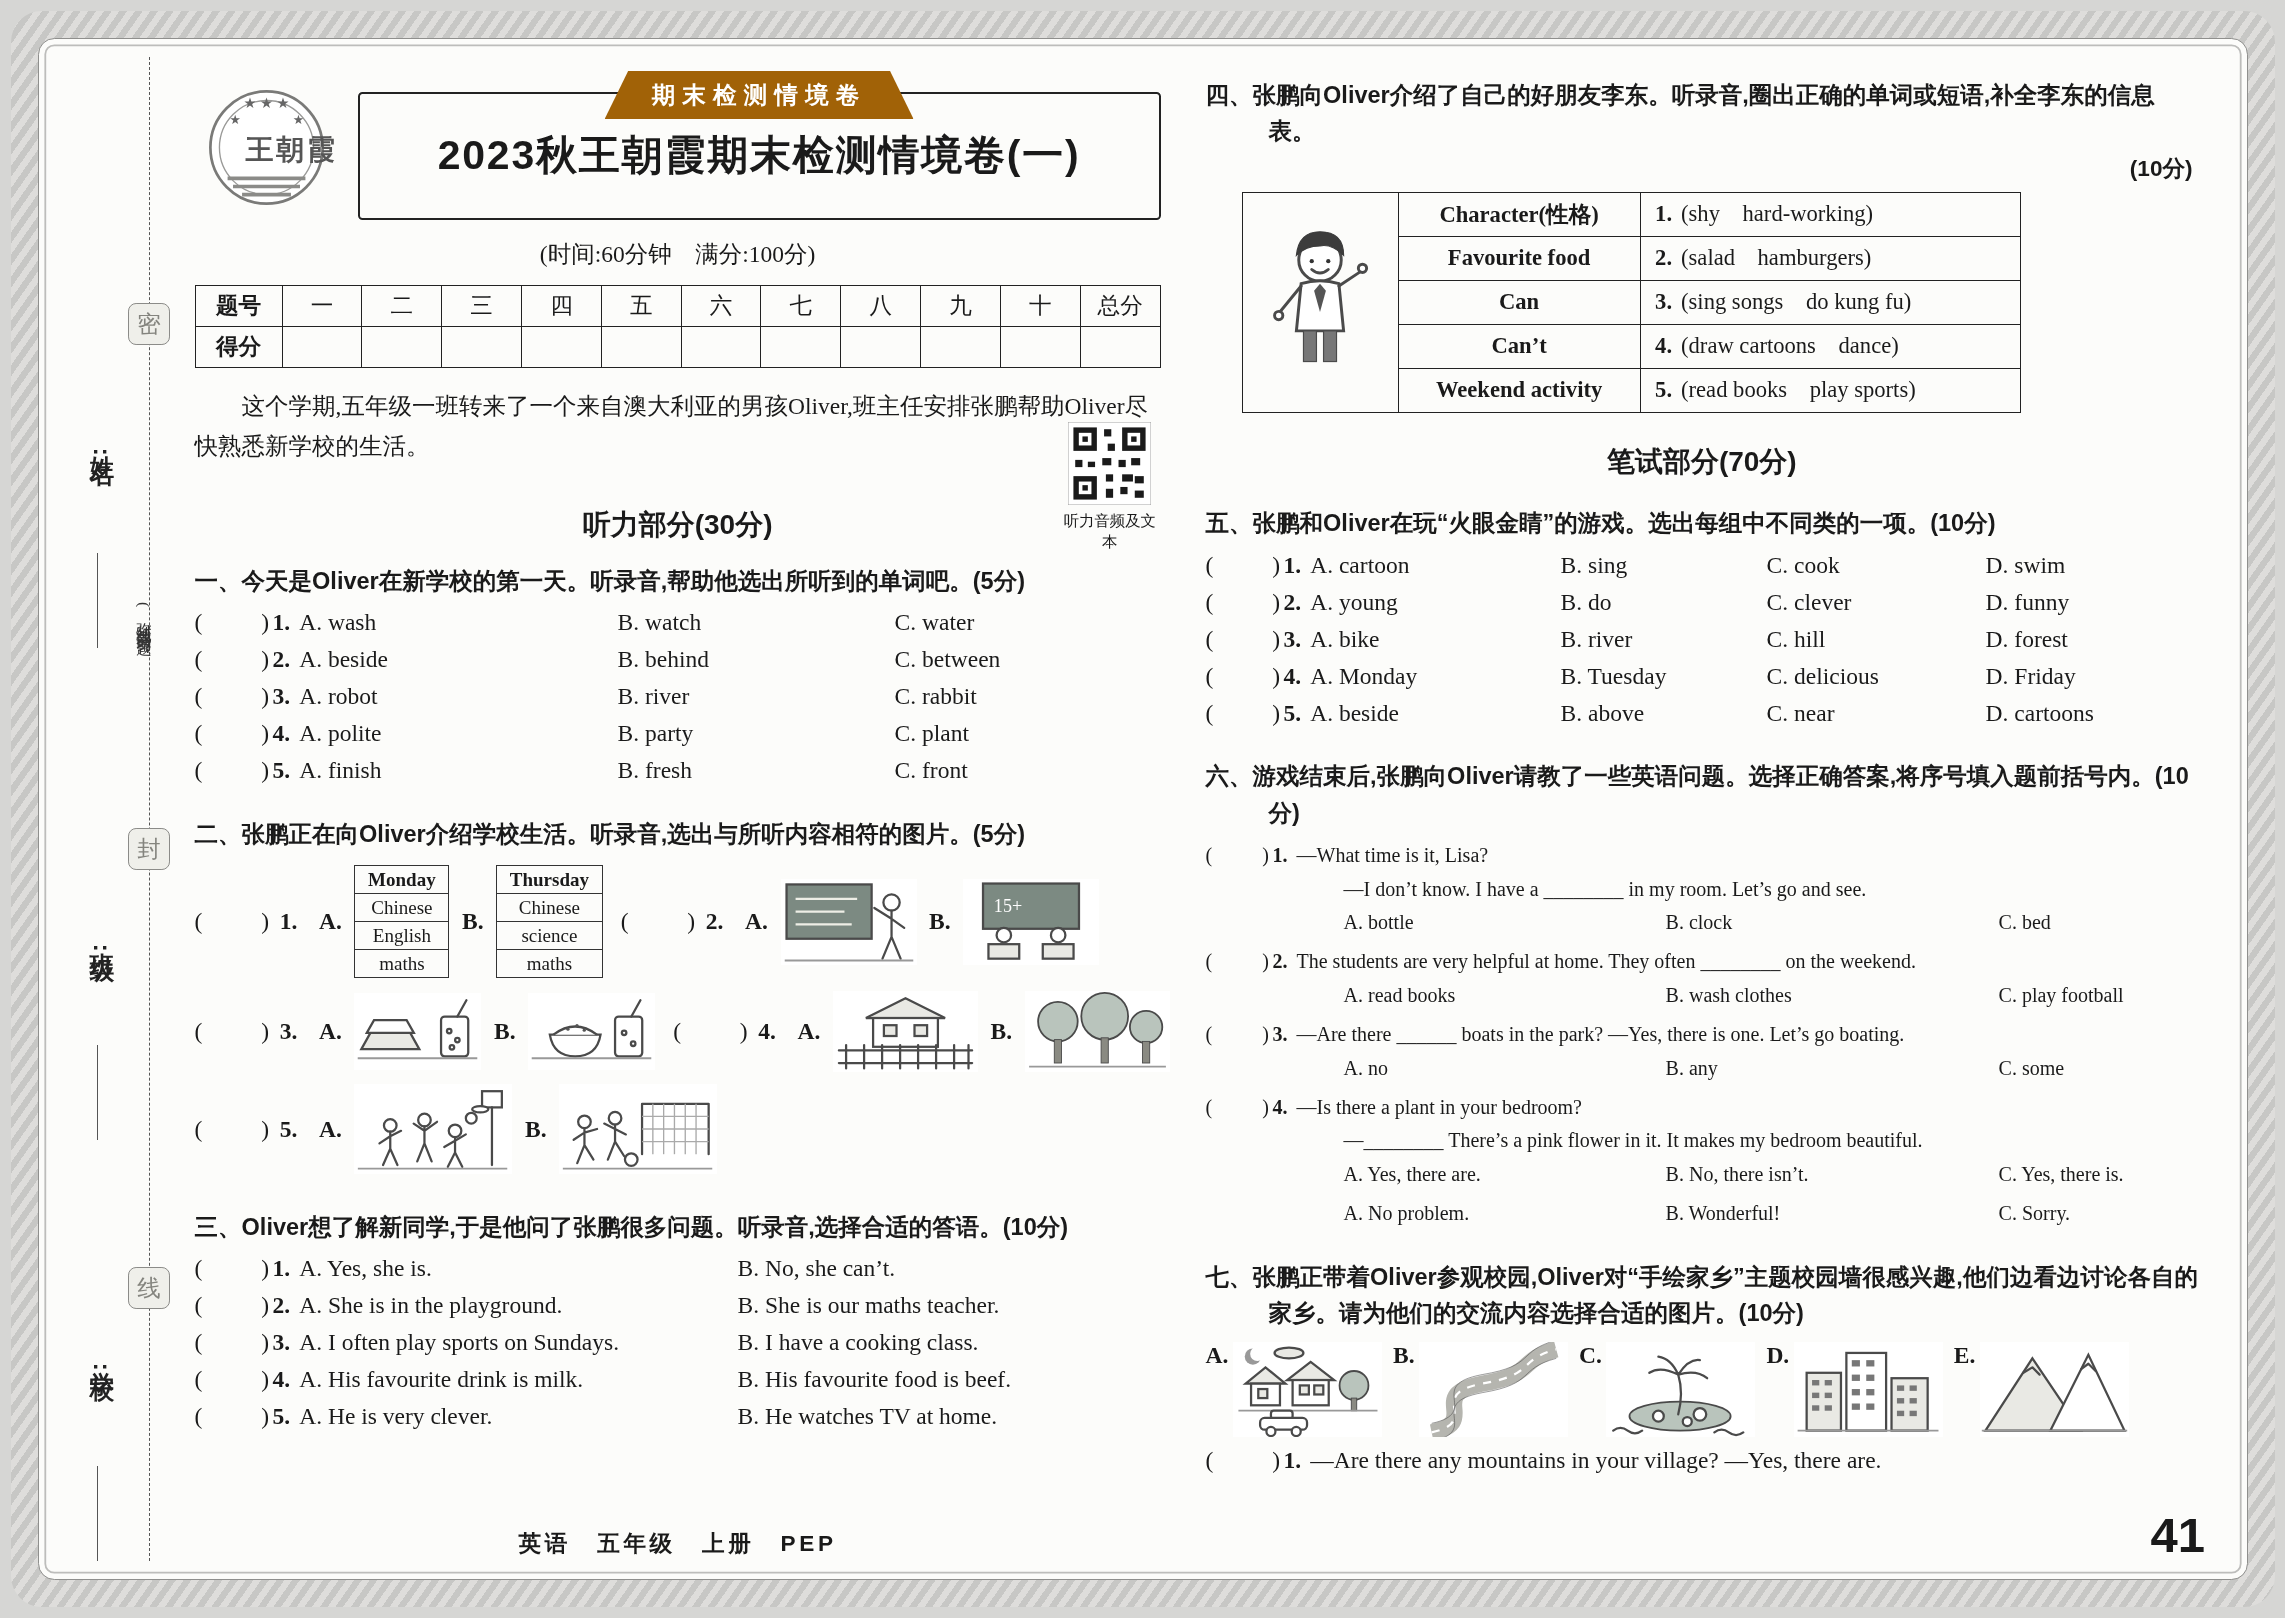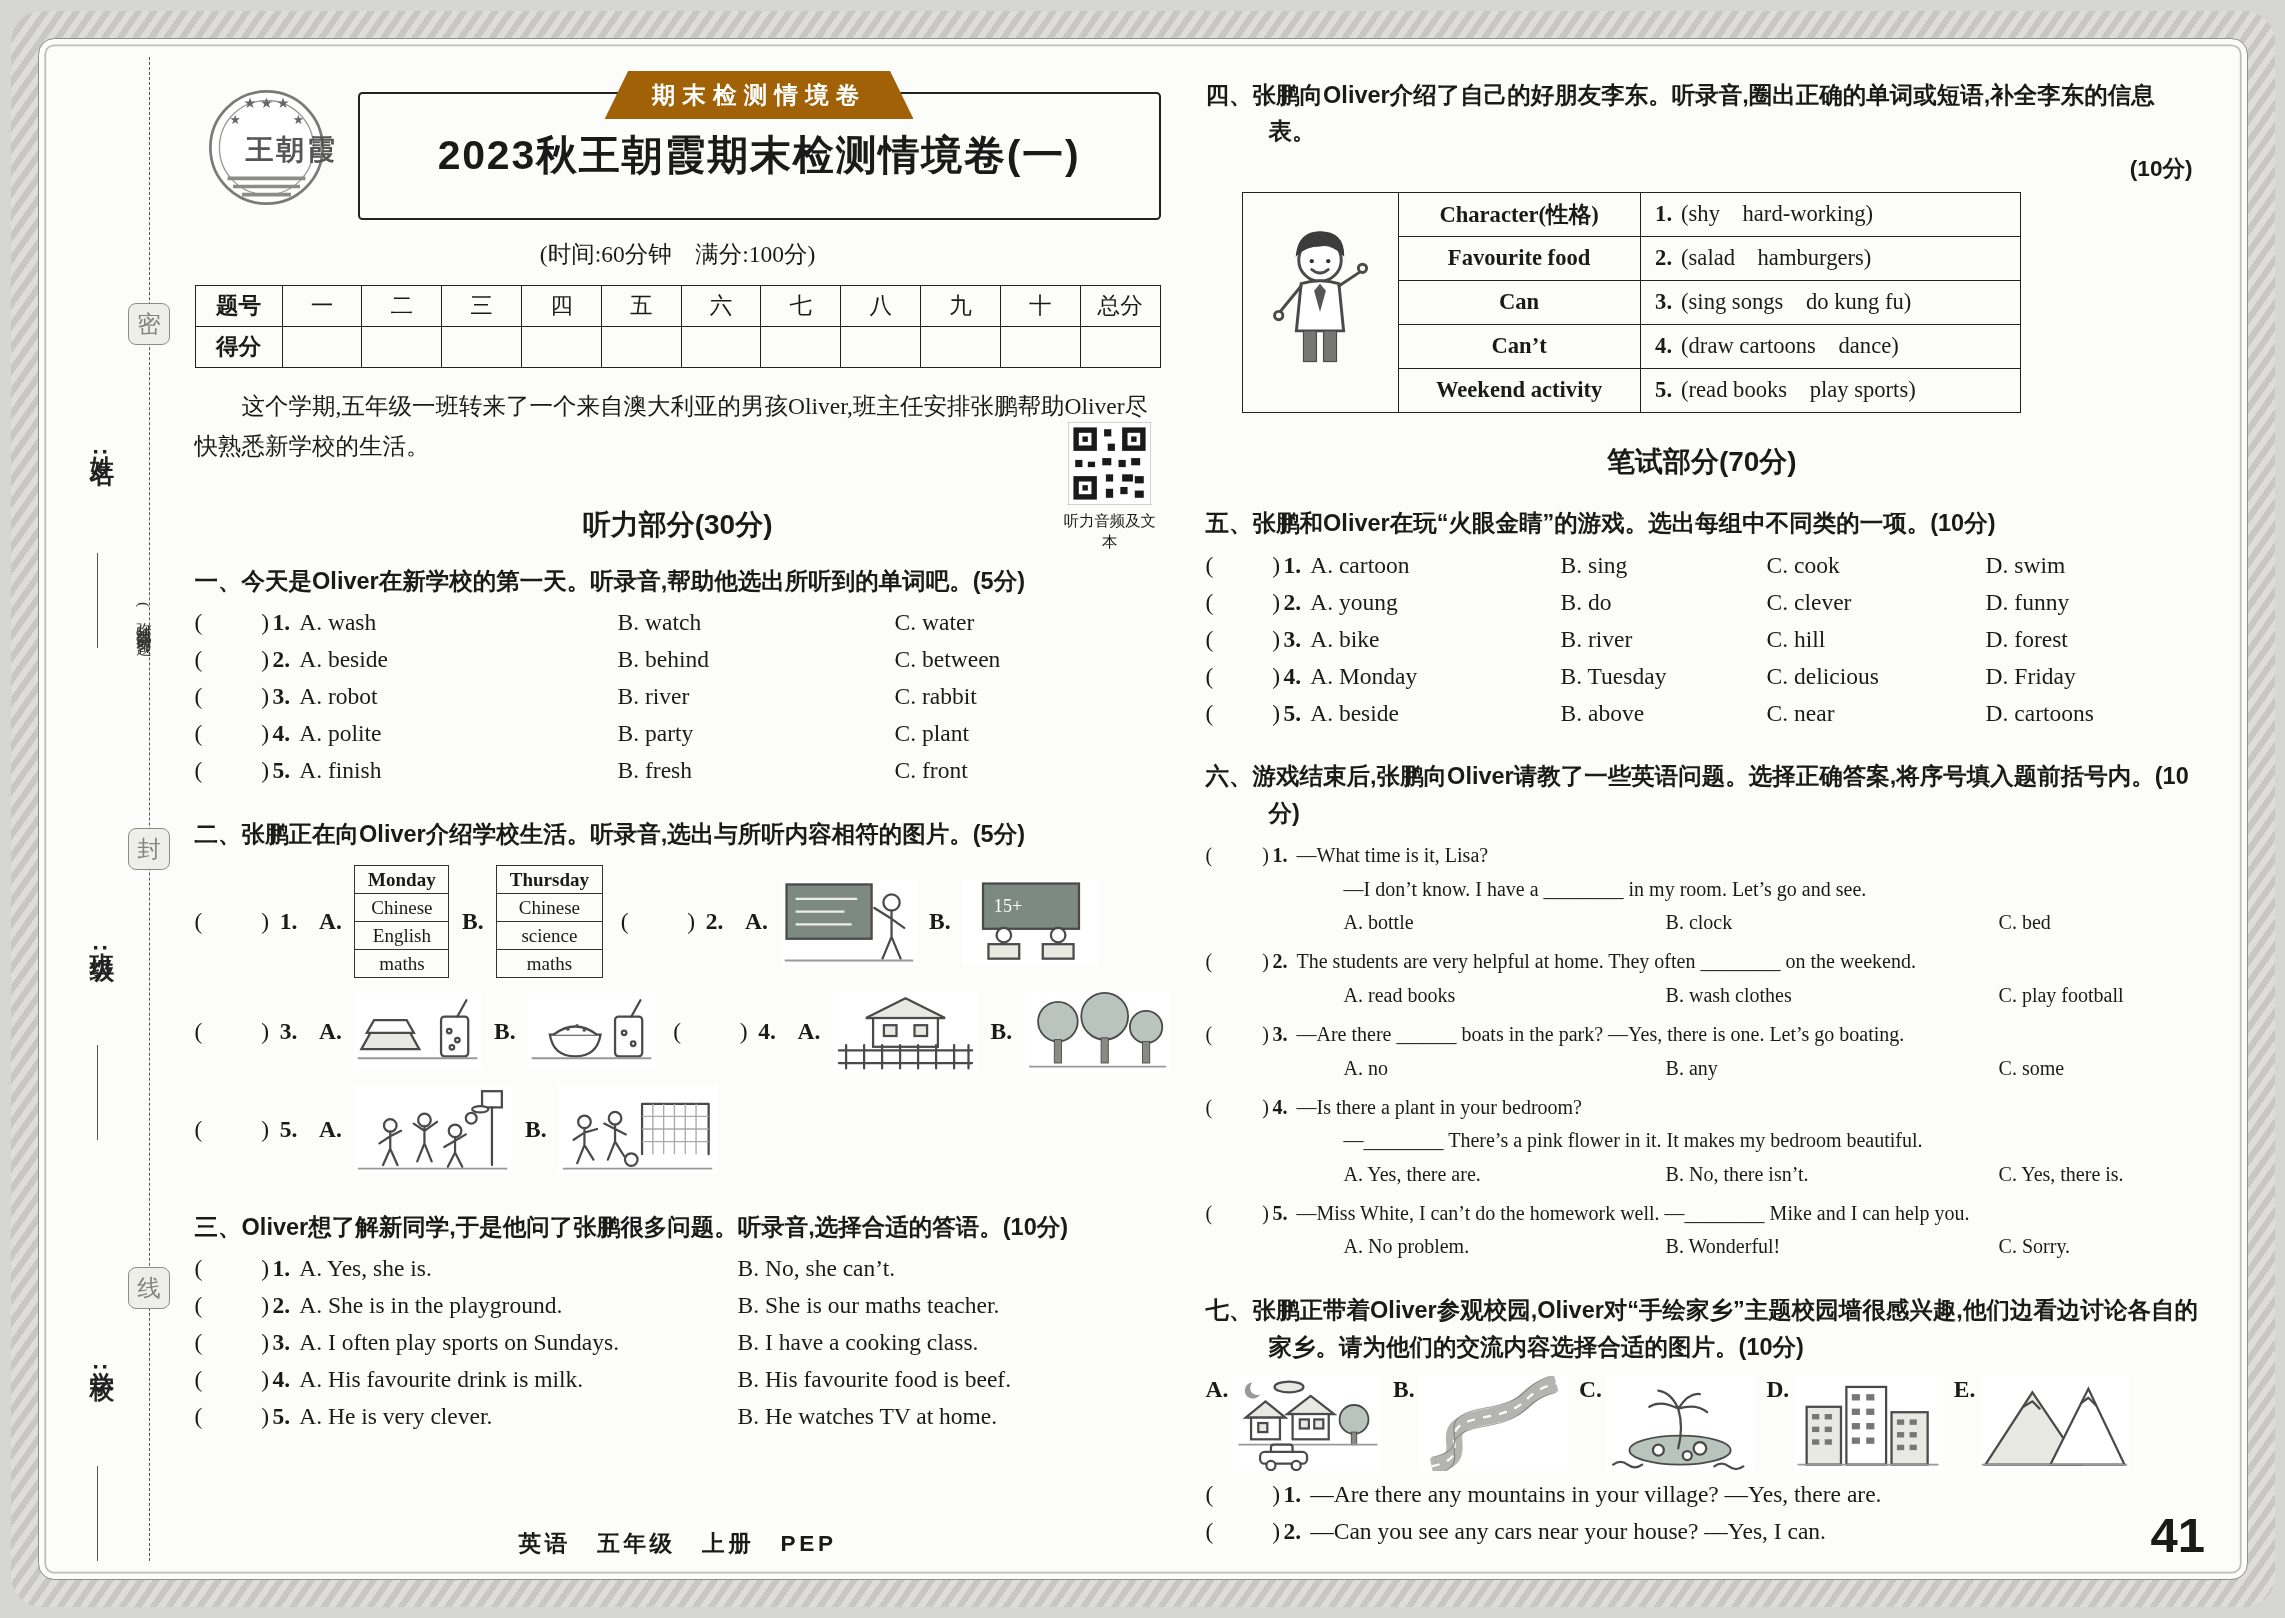--- a/index.html
+++ b/index.html
@@ -614,21 +614,20 @@
       <div class="q6-item">
         <div><span class="bk">(&nbsp;&nbsp;&nbsp;&nbsp;&nbsp;&nbsp;&nbsp;&nbsp;&nbsp;&nbsp;)</span><span class="qnum">4.</span><span>—Is there a plant in your bedroom?</span></div>
         <div class="q6-l2">—________ There’s a pink flower in it. It makes my bedroom beautiful.</div>
         <div class="q6-opts">
           <span>A. Yes, there are.</span>
           <span>B. No, there isn’t.</span>
           <span>C. Yes, there is.</span>
         </div>
       </div>
       <div class="q6-item">
-        <div><span class="bk">(&nbsp;&nbsp;&nbsp;&nbsp;&nbsp;&nbsp;&nbsp;&nbsp;&nbsp;&nbsp;)</span><span class="qnum">5.</span><span>—Miss White, I can’t do the homework well. —________ Mike and I can help you.</span></div>
         <div class="q6-opts">
           <span>A. No problem.</span>
           <span>B. Wonderful!</span>
           <span>C. Sorry.</span>
         </div>
       </div>
     </div>
 
     <div class="sec">
       <h3 class="sec-head">七、张鹏正带着Oliver参观校园,Oliver对“手绘家乡”主题校园墙很感兴趣,他们边看边讨论各自的家乡。请为他们的交流内容选择合适的图片。(10分)</h3>
@@ -716,23 +715,20 @@
             <path d="M48 34 L58 28 L66 36" class="s"></path>
             <path d="M112 30 L120 24 L128 32" class="s"></path>
             <line x1="2" y1="98" x2="163" y2="98" stroke="#999" stroke-width="2"></line>
           </svg>
         </div>
       </div>
 
       <div class="q7-row">
         <span class="bk">(&nbsp;&nbsp;&nbsp;&nbsp;&nbsp;&nbsp;&nbsp;&nbsp;&nbsp;&nbsp;)</span><span class="qnum">1.</span><span>—Are there any mountains in your village? —Yes, there are.</span>
       </div>
-      <div class="q7-row">
-        <span class="bk">(&nbsp;&nbsp;&nbsp;&nbsp;&nbsp;&nbsp;&nbsp;&nbsp;&nbsp;&nbsp;)</span><span class="qnum">2.</span><span>—Can you see any cars near your house? —Yes, I can.</span>
-      </div>
 
     </div>
 
   </section>
 
   </div>
 
   <div class="page-num">41</div>
 
 </div>

